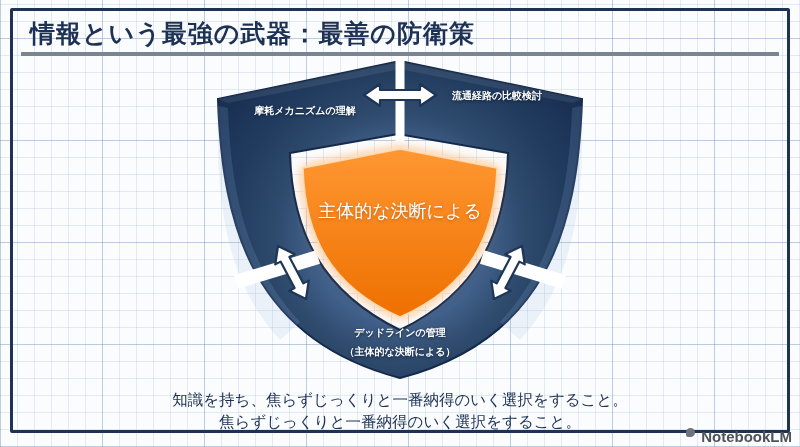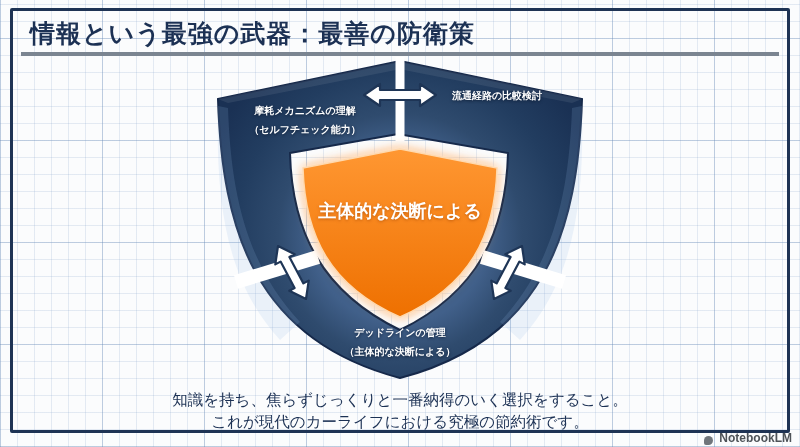--- a/index.html
+++ b/index.html
@@ -34,31 +34,31 @@
   .seg-label{
     position:absolute;text-align:center;color:#ffffff;font-weight:bold;
     font-size:10px;line-height:18.5px;white-space:nowrap;
     text-shadow:0 1px 3px rgba(8,20,40,.75);
   }
   .seg-label.tl{left:175px;top:102px;width:260px;}
   .seg-label.tr{left:367px;top:87px;width:260px;}
   .seg-label.bt{left:270px;top:324px;width:260px;text-align:center;}
   .center-label{
     position:absolute;left:280px;top:199px;width:240px;text-align:center;
-    color:#ffffff;font-weight:bold;font-size:18px;line-height:25px;
+    color:#ffffff;font-weight:normal;font-size:18px;line-height:25px;
     text-shadow:0 1px 3px rgba(150,60,0,.55);white-space:nowrap;
   }
   .caption{
     position:absolute;left:60px;top:389px;width:680px;text-align:center;
     color:var(--navy-text);font-weight:normal;font-size:15.5px;line-height:21.5px;
     white-space:nowrap;
   }
   .watermark{
-    position:absolute;right:8px;bottom:2px;display:flex;align-items:flex-end;gap:6px;
-    color:var(--watermark-gray);font-size:12px;font-weight:bold;
+    position:absolute;right:8px;bottom:2px;display:flex;align-items:flex-start;gap:6px;
+    color:var(--watermark-gray);font-size:15px;font-weight:bold;
   }
   .wm-icon{
     display:inline-block;width:9px;height:9px;background:#70757b;
     border-radius:50% 50% 50% 2px;
   }
 </style>
 </head>
 <body>
 
 <div class="page">
@@ -108,37 +108,36 @@
     <path d="M 303,168 L 400,149 L 497,168 C 495,236 470,286 400,317 C 330,286 305,236 303,168 Z" fill="#ffffff" opacity="0.9" filter="url(#blurWhite)"></path>
     <path d="M 303,168 L 400,149 L 497,168 C 495,236 470,286 400,317 C 330,286 305,236 303,168 Z" fill="url(#orangeGrad)" stroke="#ffd9ae" stroke-width="1.5"></path>
 
     <polygon points="364,95 380,84 380,90 420,90 420,84 436,95 420,106 420,100 380,100 380,106" fill="#ffffff" stroke="#1e3556" stroke-width="2.2" stroke-linejoin="round"></polygon>
     <polygon points="278,246 294.7,254.2 289.4,257 303.4,283.4 308.7,280.6 306,299 289.3,290.8 294.6,288 280.6,261.6 275.3,264.4" fill="#ffffff" stroke="#1e3556" stroke-width="2.2" stroke-linejoin="round"></polygon>
     <polygon points="522,246 505.3,254.2 510.6,257 496.6,283.4 491.3,280.6 494,299 510.7,290.8 505.4,288 519.4,261.6 524.7,264.4" fill="#ffffff" stroke="#1e3556" stroke-width="2.2" stroke-linejoin="round"></polygon>
   </svg>
 
   <div class="seg-label tl">
     <div>摩耗メカニズムの理解</div>
-    <div>（セルフチェック能力）</div>
   </div>
   <div class="seg-label tr">
     <div>流通経路の比較検討</div>
   </div>
   <div class="seg-label bt">
     <div>デッドラインの管理</div>
     <div>（主体的な決断による）</div>
   </div>
 
   <div class="center-label">
     <div>主体的な決断による</div>
   </div>
 
   <div class="caption">
     <div>知識を持ち、焦らずじっくりと一番納得のいく選択をすること。</div>
-    <div>これが現代のカーライフにおける究極の節約術です。</div>
+    <div>焦らずじっくりと一番納得のいく選択をすること。</div>
   </div>
 
   <div class="watermark">
     <span class="wm-icon"></span>
     <span>NotebookLM</span>
   </div>
 
 </div>
 
 </body></html>

